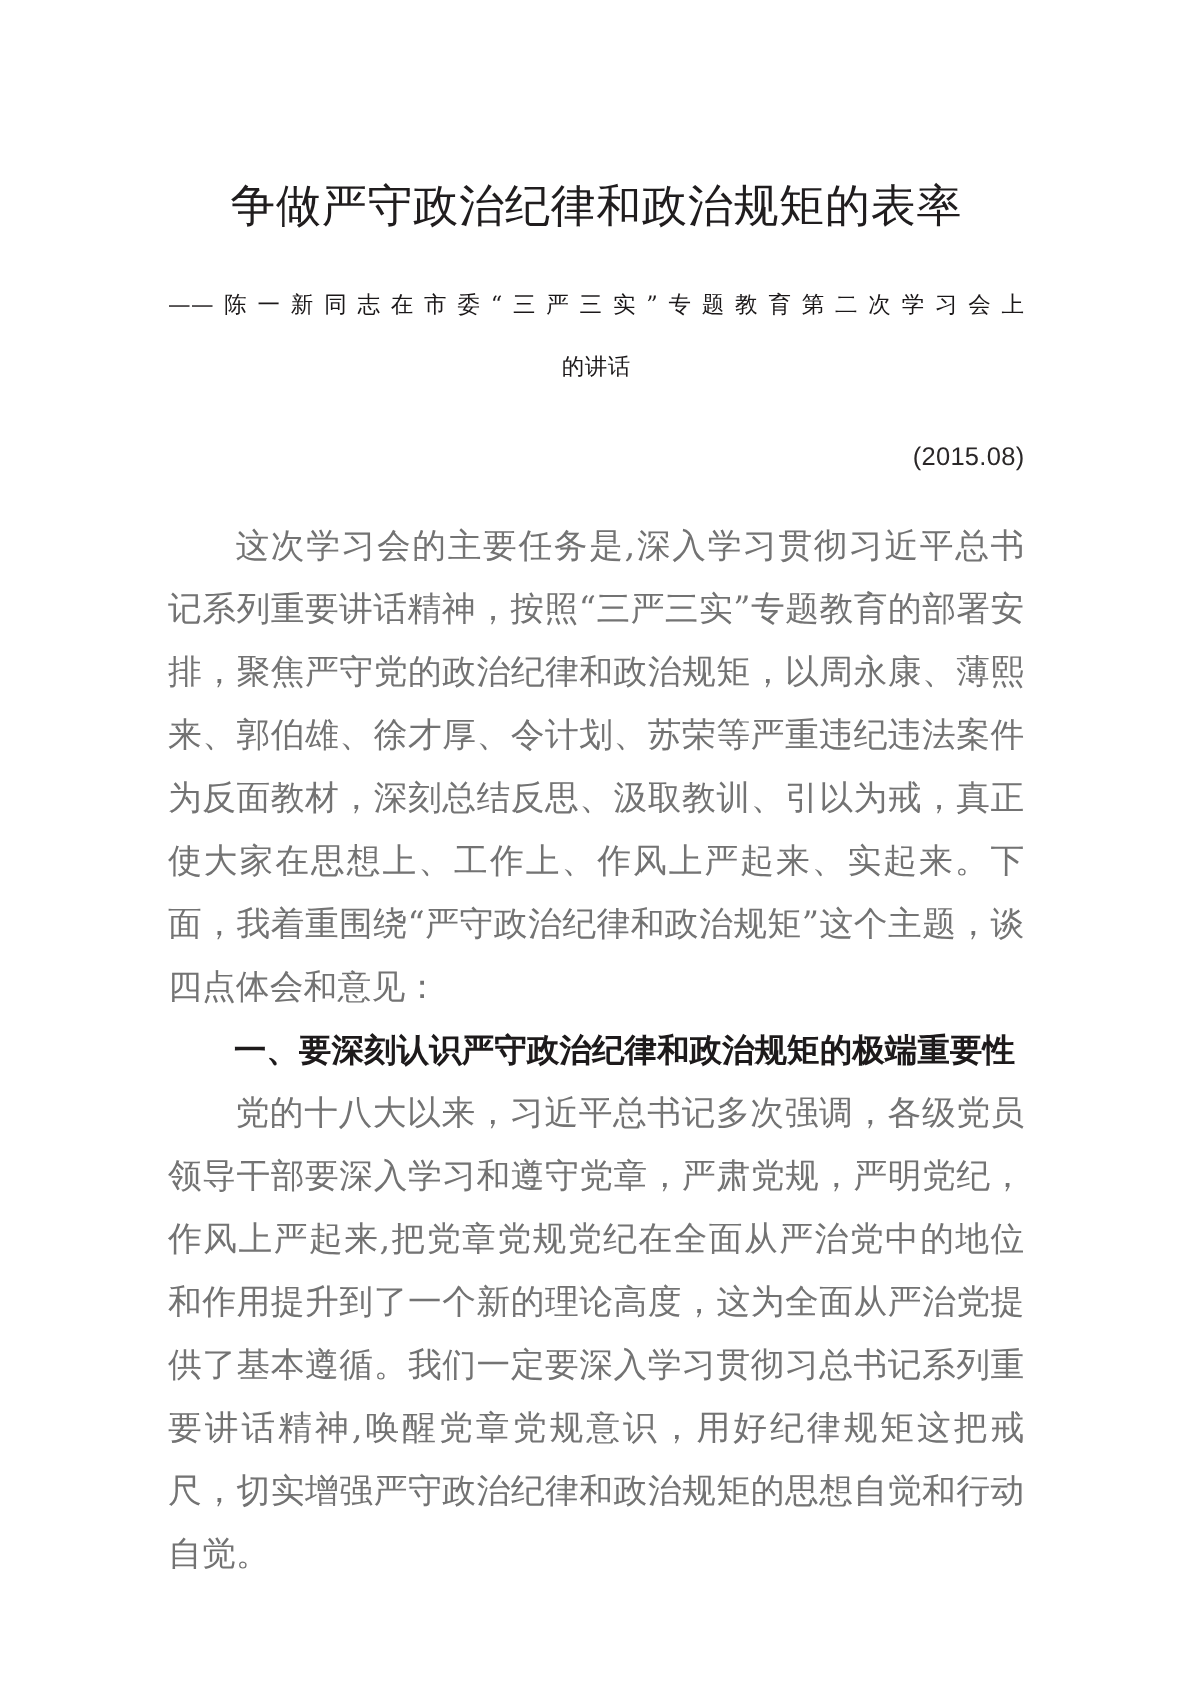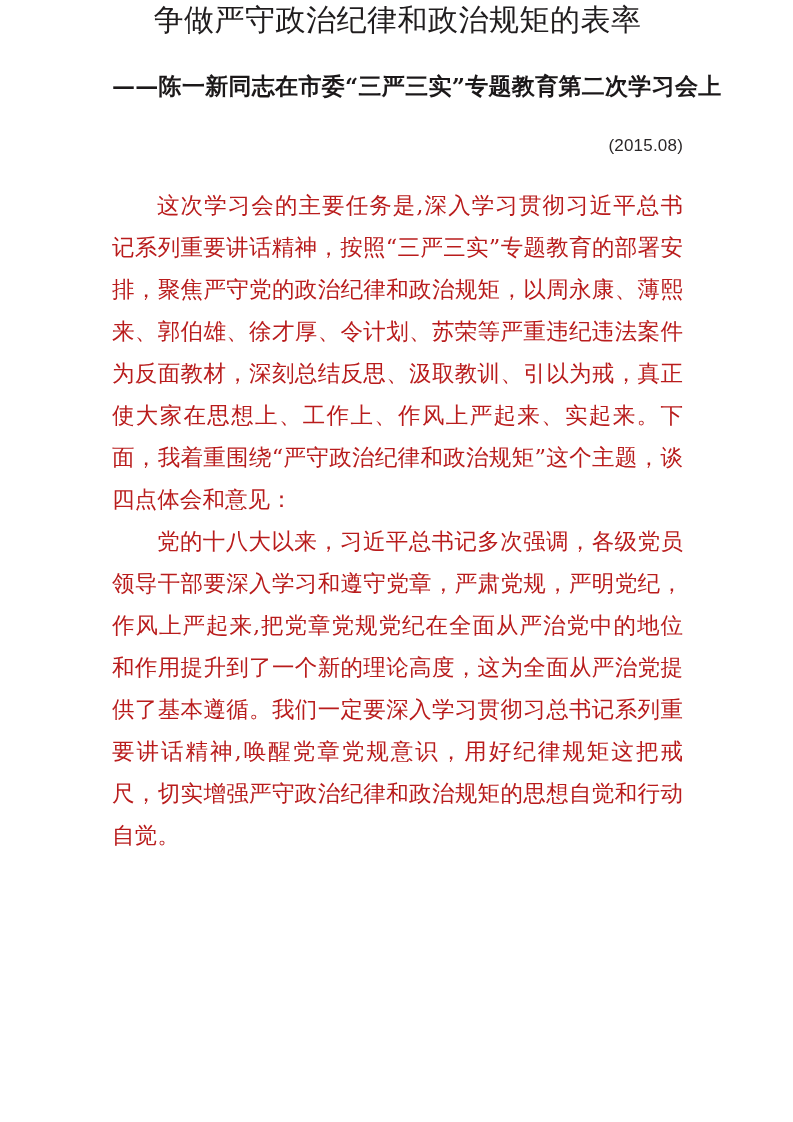--- a/index.html
+++ b/index.html
@@ -29,27 +29,28 @@
 
   
   .doc-title {
     font-family: "Liberation Serif", "DejaVu Serif", serif;
     font-size: 30px;
     font-weight: 400;
     line-height: 40px;
     text-align: center;
     color: #201d1e;
     margin: 0;
+    padding-top: 118px;
     letter-spacing: 0.5px;
   }
 
   .doc-subtitle {
     font-family: "DejaVu Serif", "Liberation Serif", serif;
-    font-size: 23px;
-    font-weight: 700;
+    font-size: 15px;
+    font-weight: 400;
     line-height: 41px;
     color: #1b1819;
     margin: 0;
     padding-top: 25px;
     text-align: justify;
     text-align-last: center;
     letter-spacing: 0.3px;
   }
   .doc-subtitle .sub-line-1 {
     display: block;
@@ -77,21 +78,21 @@
   
   .body-block {
     padding-top: 26px;
   }
 
   p.para {
     font-family: "DejaVu Serif", "Liberation Serif", serif;
     font-size: 22.5px;
     font-weight: 400;
     line-height: 42px;
-    color: #b91c1c;
+    color: #737373;
     margin: 0;
     text-align: justify;
     text-align-last: left;
     text-indent: 45px;
     letter-spacing: 0.1px;
     word-break: break-all;
   }
 
   h2.section-heading {
     font-family: "Liberation Sans", "DejaVu Sans", sans-serif;
@@ -108,27 +109,29 @@
 </head>
 <body>
 
 <div class="page">
   <div class="content">
 
     <h1 class="doc-title">争做严守政治纪律和政治规矩的表率</h1>
 
     <div class="doc-subtitle">
       <span class="sub-line-1">——陈一新同志在市委“三严三实”专题教育第二次学习会上</span>
+      <span class="sub-line-2">的讲话</span>
     </div>
 
     <div class="doc-date">(2015.08)</div>
 
     <div class="body-block">
 
       <p class="para">这次学习会的主要任务是,深入学习贯彻习近平总书记系列重要讲话精神，按照“三严三实”专题教育的部署安排，聚焦严守党的政治纪律和政治规矩，以周永康、薄熙来、郭伯雄、徐才厚、令计划、苏荣等严重违纪违法案件为反面教材，深刻总结反思、汲取教训、引以为戒，真正使大家在思想上、工作上、作风上严起来、实起来。下面，我着重围绕“严守政治纪律和政治规矩”这个主题，谈四点体会和意见：</p>
 
+      <h2 class="section-heading">一、要深刻认识严守政治纪律和政治规矩的极端重要性</h2>
 
       <p class="para">党的十八大以来，习近平总书记多次强调，各级党员领导干部要深入学习和遵守党章，严肃党规，严明党纪，作风上严起来,把党章党规党纪在全面从严治党中的地位和作用提升到了一个新的理论高度，这为全面从严治党提供了基本遵循。我们一定要深入学习贯彻习总书记系列重要讲话精神,唤醒党章党规意识，用好纪律规矩这把戒尺，切实增强严守政治纪律和政治规矩的思想自觉和行动自觉。</p>
 
     </div>
 
   </div>
 </div>
 
 </body></html>

